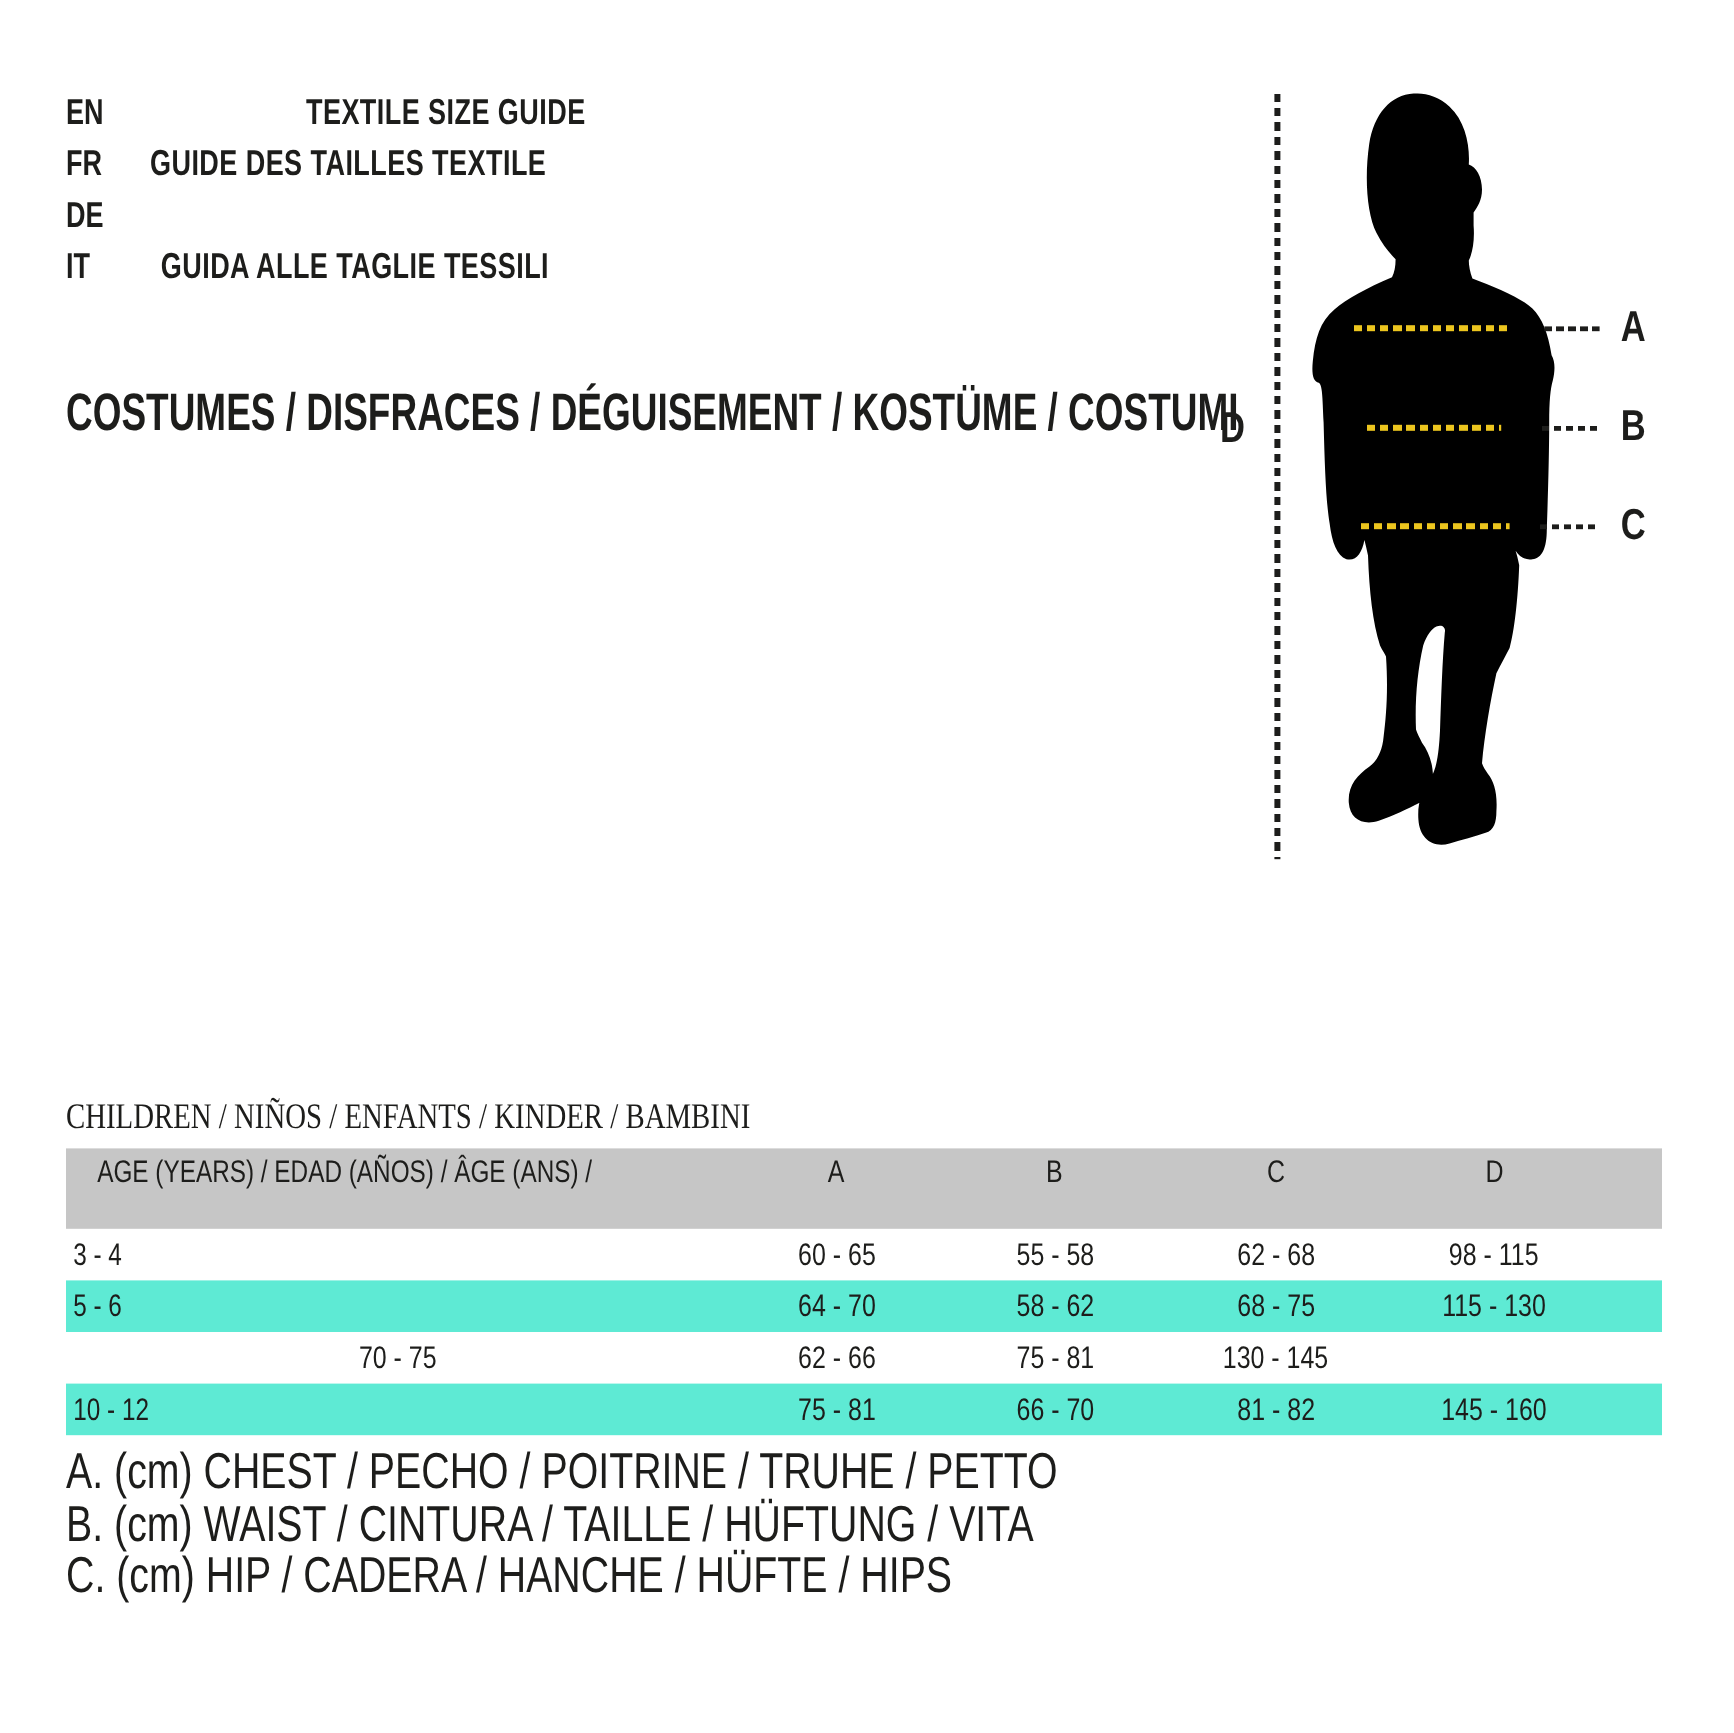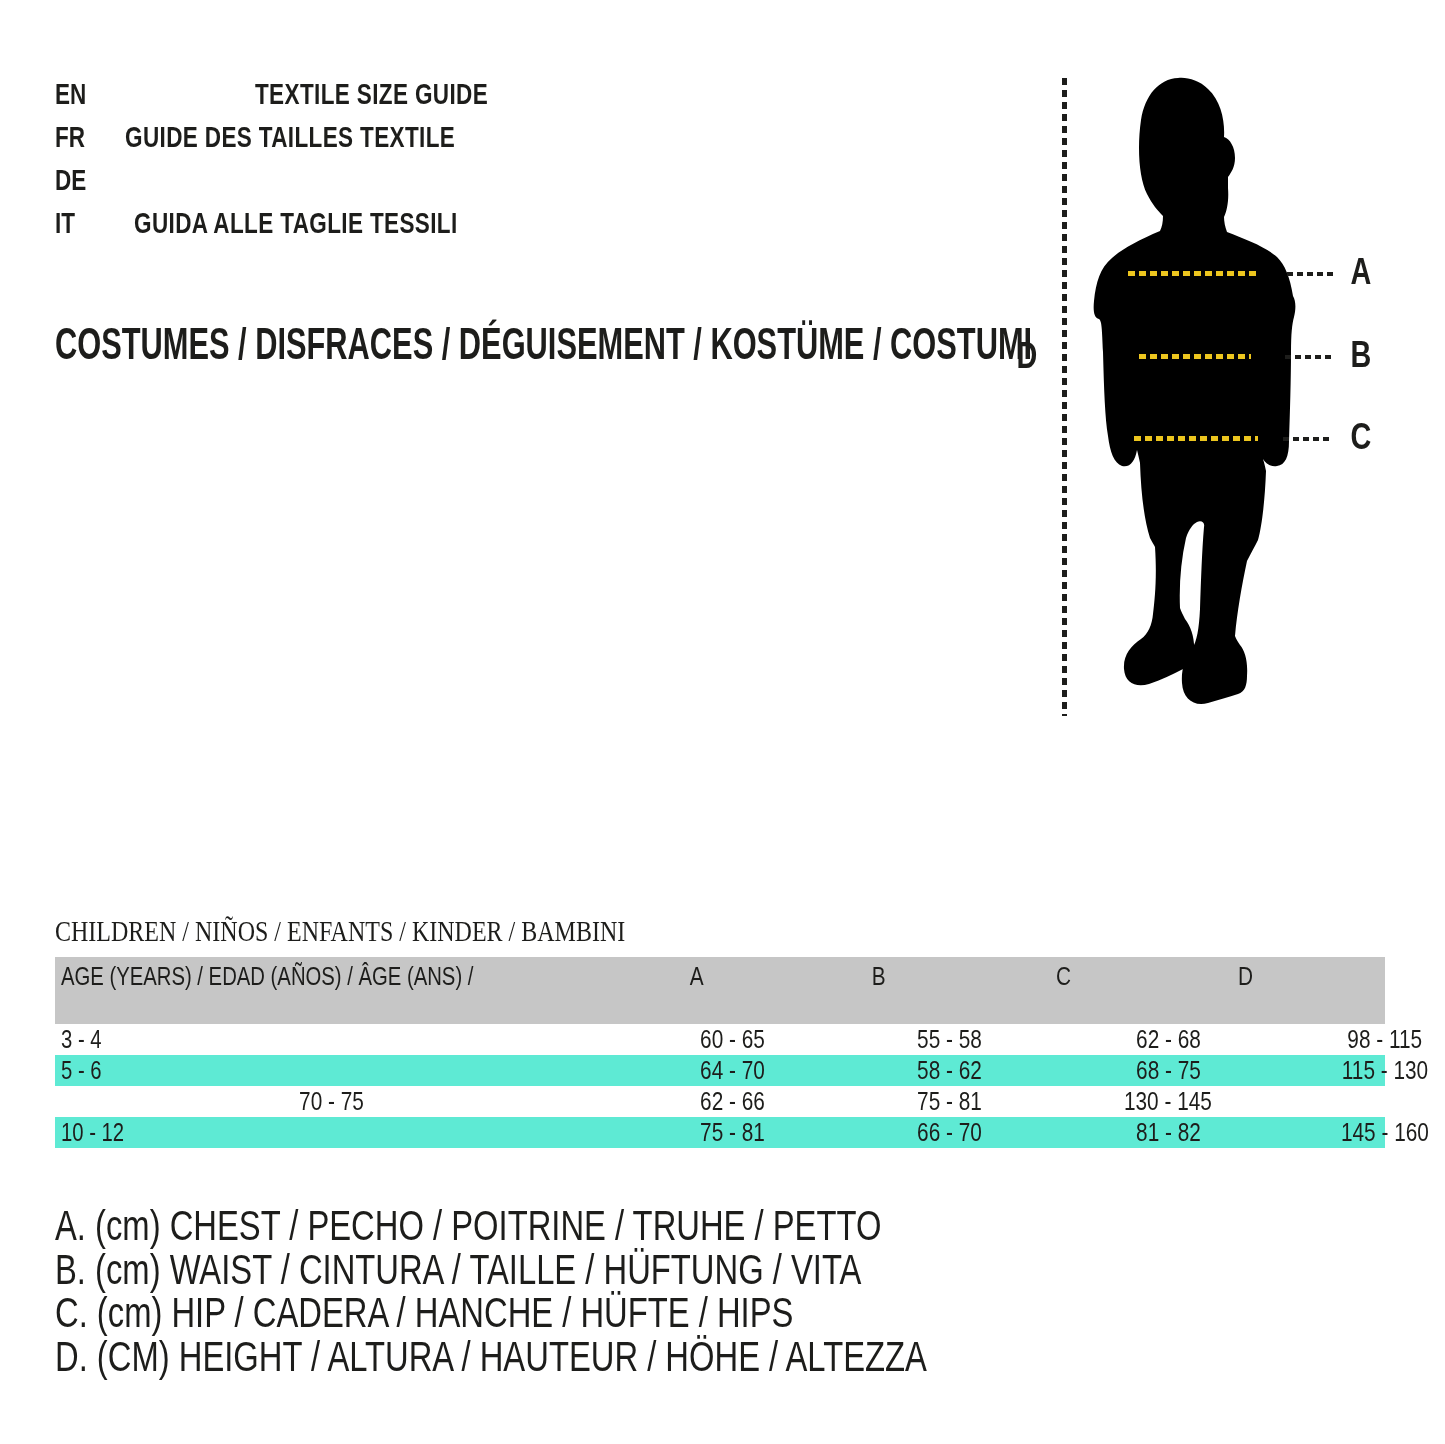--- a/index.html
+++ b/index.html
@@ -46,23 +46,23 @@
   .meas-label.d { left:1014px; top:338px; }
 
   
   .children-title { position:absolute; left:55px; top:914px; font-size:30px;font-family:Liberation Serif, serif; }
   .children-title .cx { transform:scaleX(0.8); }
 
   
   .size-table { position:absolute; left:55px; top:957px; width:1330px; font-size:26px; }
   .t-row { display:grid; grid-template-columns:552px 180px 184px 184px 180px 50px; align-items:center; }
   .t-head { background:#c6c6c6; height:67px; align-items:start; }
-  .t-head .age-cell { padding-top:4px; line-height:30px; }
+  .t-head .age-cell { padding-top:4px; line-height:30px;margin-left:20px; }
   .t-head .col-cell { padding-top:4px; line-height:30px; }
-  .t-data { height:31px;gap:35px; }
+  .t-data { height:43px; }
   .t-data.alt { background:#5eead4; }
   .age-cell { padding-left:6px; text-align:left; }
   .col-cell { text-align:center; }
 
   
   .legend { position:absolute; left:55px; top:1204px; }
   .legend-line { height:43.5px; line-height:43.5px; font-size:42px; }
   .legend-line .cx { transform:scaleX(0.78); }
 </style>
 </head>
@@ -178,16 +178,15 @@
       <div class="col-cell"><span class="cxc">81 - 82</span></div>
       <div class="col-cell"><span class="cxc">145 - 160</span></div>
       <div></div>
     </div>
   </div>
 
   <div class="legend">
     <div class="legend-line"><span class="cx">A. (cm) CHEST / PECHO / POITRINE / TRUHE / PETTO</span></div>
     <div class="legend-line"><span class="cx">B. (cm) WAIST / CINTURA / TAILLE / HÜFTUNG / VITA</span></div>
     <div class="legend-line"><span class="cx">C. (cm) HIP / CADERA / HANCHE / HÜFTE / HIPS</span></div>
-    <div class="legend-line"><span class="cx">D. (CM) HEIGHT / ALTURA / HAUTEUR / HÖHE / ALTEZZA</span></div>
   </div>
 
 </div>
 
 </body></html>

